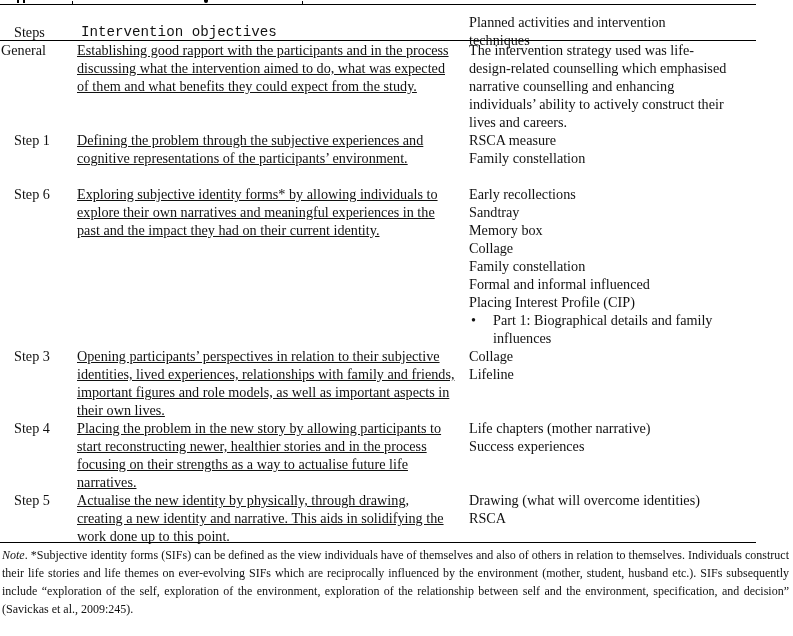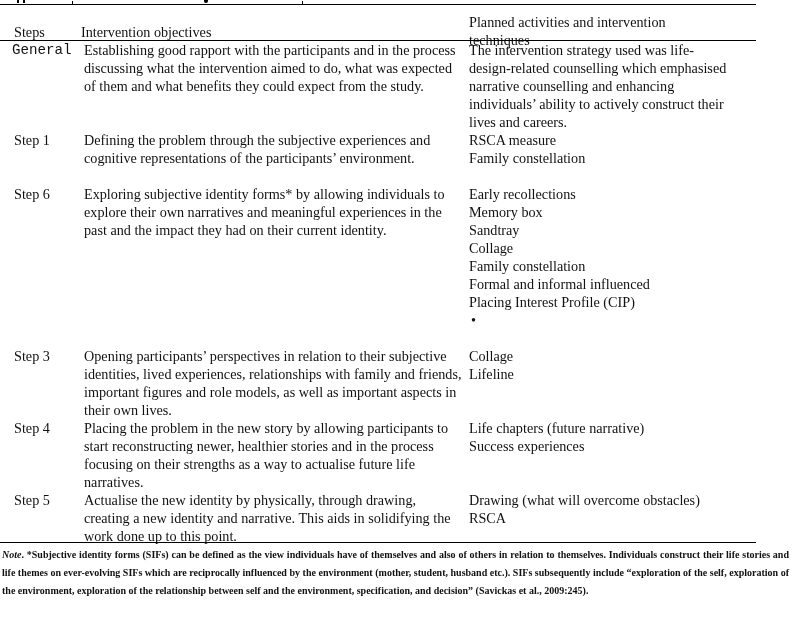--- a/index.html
+++ b/index.html
@@ -13,47 +13,47 @@
   .rule.head { top:40px; }
   .rule.bottom { top:542px; }
   .title-frag { position:absolute; left:14px; top:0; width:14px; height:3px; }
   .title-frag::before, .title-frag::after { content:""; position:absolute; top:0; width:2px; height:3px; background:#000; }
   .title-frag::before { left:3px; } .title-frag::after { left:9px; }
   .title-frag2 { position:absolute; left:204px; top:0; width:4px; height:3px; background:#000; border-radius:0 0 2px 2px; }
   .tick { position:absolute; width:1px; height:3px; background:#000; }
   .hdr { position:absolute; }
   .row { position:absolute; left:0; width:793px; }
   .c-step { position:absolute; left:14px; width:62px; }
-  .c-obj { position:absolute; left:84px; width:380px; }
+  .c-obj { position:absolute; left:77px; width:380px;text-decoration:underline; }
   .c-act { position:absolute; left:469px; width:300px; }
-  .c-step.general { left:12px;font-family:Liberation Mono, monospace; }
+  .c-step.general { left:1px; }
   .act-line { display:block; white-space:nowrap; }
   .bullet-item { display:block; position:relative; padding-left:24px; }
   .bullet-item .bul { position:absolute; left:2px; top:0; }
   .note {
     position:absolute; left:2px; top:546px; width:787px;
     text-align:justify; text-align-last:left;
-    font-size:10px; line-height:18px;font-weight:bold;
+    font-size:12px; line-height:18px;
   }
   .note em { font-style:italic; }
 </style>
 </head>
 <body>
 
 <div class="title-frag"></div>
 <div class="title-frag2"></div>
 
 <div class="rule top"></div>
 <div class="tick" style="left:72px;top:1px;"></div>
 <div class="tick" style="left:302px;top:1px;"></div>
 
 <div>
   <div>
     <span class="hdr" style="left:14px;top:23px;">Steps</span>
-    <span class="hdr" style="left:81px;top:23px;">Intervention objectives</span>
+    <span class="hdr" style="left:81px;top:23px;font-family:Liberation Mono, monospace;">Intervention objectives</span>
     <span class="hdr" style="left:469px;top:13px;width:260px;">Planned activities and intervention techniques</span>
   </div>
   <div class="rule head"></div>
 
   <div class="row" style="top:41px;">
       <div class="c-step general">General</div>
       <div class="c-obj">Establishing good rapport with the participants and in the process discussing what the intervention aimed to do, what was expected of them and what benefits they could expect from the study.</div>
       <div class="c-act" style="width: 265px;">
         <span class="act-line" style="white-space: normal; font-family: Liberation Serif, serif;">The intervention strategy used was life-design-related counselling which emphasised narrative counselling and enhancing individuals’ ability to actively construct their lives and careers.</span>
       </div>
@@ -64,50 +64,50 @@
       <div class="c-act">
         <span class="act-line">RSCA measure</span>
         <span class="act-line">Family constellation</span>
       </div>
     </div>
   <div class="row" style="top:185px;">
       <div class="c-step">Step 6</div>
       <div class="c-obj">Exploring subjective identity forms* by allowing individuals to explore their own narratives and meaningful experiences in the past and the impact they had on their current identity.</div>
       <div class="c-act">
         <span class="act-line">Early recollections</span>
+        <span class="act-line">Sandtray</span>
         <span class="act-line">Memory box</span>
-        <span class="act-line">Sandtray</span>
         <span class="act-line">Collage</span>
         <span class="act-line">Family constellation</span>
         <span class="act-line">Formal and informal influenced</span>
         <span class="act-line">Placing Interest Profile (CIP)</span>
-        <span class="bullet-item" style="width: 240px;"><span class="bul">•</span></span>
+        <span class="bullet-item" style="width: 240px;"><span class="bul">•</span><span>Part 1: Biographical details and family influences</span></span>
       </div>
     </div>
   <div class="row" style="top:347px;">
       <div class="c-step">Step 3</div>
       <div class="c-obj">Opening participants’ perspectives in relation to their subjective identities, lived experiences, relationships with family and friends, important figures and role models, as well as important aspects in their own lives.</div>
       <div class="c-act">
         <span class="act-line">Collage</span>
         <span class="act-line">Lifeline</span>
       </div>
     </div>
   <div class="row" style="top:419px;">
       <div class="c-step">Step 4</div>
       <div class="c-obj">Placing the problem in the new story by allowing participants to start reconstructing newer, healthier stories and in the process focusing on their strengths as a way to actualise future life narratives.</div>
       <div class="c-act">
-        <span class="act-line">Life chapters (future narrative)</span>
+        <span class="act-line">Life chapters (mother narrative)</span>
         <span class="act-line">Success experiences</span>
       </div>
     </div>
   <div class="row" style="top:491px;">
       <div class="c-step">Step 5</div>
       <div class="c-obj">Actualise the new identity by physically, through drawing, creating a new identity and narrative. This aids in solidifying the work done up to this point.</div>
       <div class="c-act">
-        <span class="act-line">Drawing (what will overcome obstacles)</span>
+        <span class="act-line">Drawing (what will overcome identities)</span>
         <span class="act-line">RSCA</span>
       </div>
     </div>
 
   <div class="rule bottom"></div>
 </div>
 
 <div class="note"><em>Note</em><span>. *Subjective identity forms (SIFs) can be defined as the view individuals have of themselves and also of others in relation to themselves. Individuals construct their life stories and life themes on ever-evolving SIFs which are reciprocally influenced by the environment (mother, student, husband etc.). SIFs subsequently include “exploration of the self, exploration of the environment, exploration of the relationship between self and the environment, specification, and decision” (Savickas et al., 2009:245).</span></div>
 
 </body></html>

